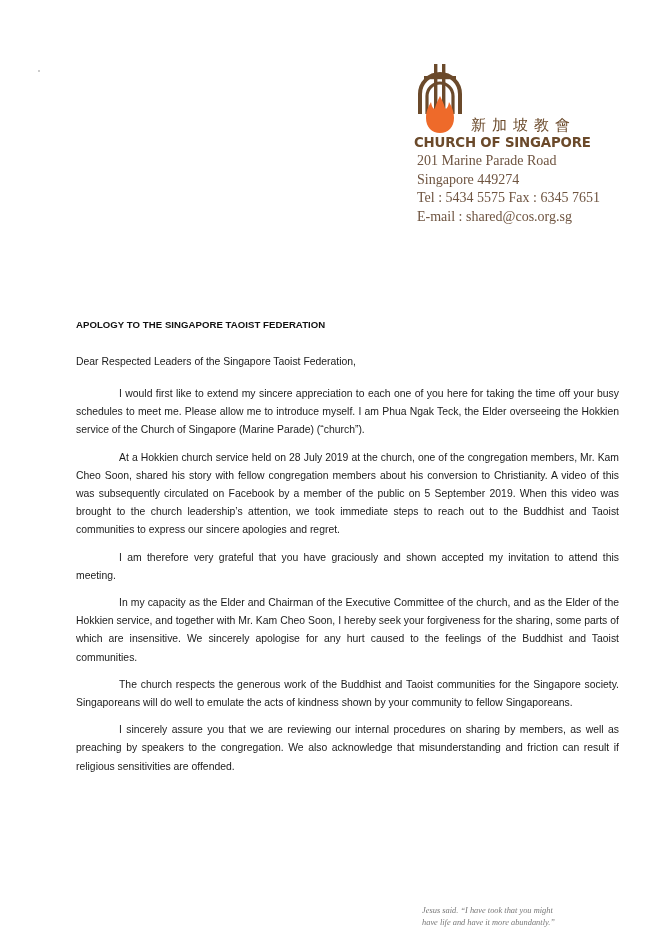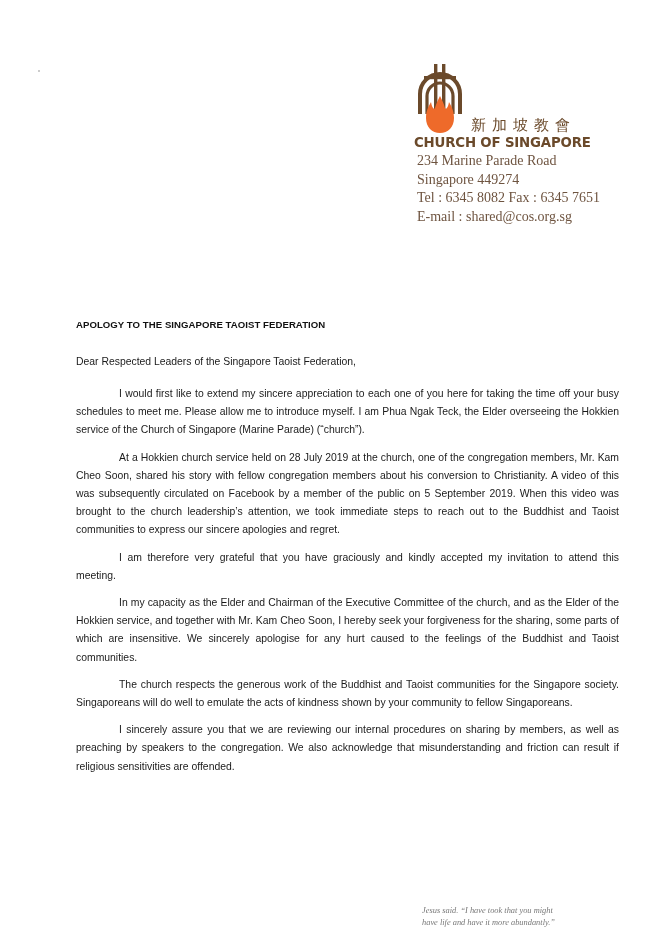--- a/index.html
+++ b/index.html
@@ -40,34 +40,34 @@
       <rect x="28" y="0" width="3.4" height="50" fill="#6b4a2b"></rect>
 
       <rect x="10" y="12" width="32" height="3.2" fill="#6b4a2b"></rect>
 
       <path d="M12 54 C12 46 15 42 17 38 C18 44 20 46 21 44 C22 40 24 36 26 32 C28 36 30 40 31 44 C32 46 34 44 35 38 C37 42 40 46 40 54 C40 63 34 69 26 69 C18 69 12 63 12 54 Z" fill="#ee6a2a"></path>
     </svg>
     <div class="chinese-name">新加坡教會</div>
   </div>
   <div class="org-name">CHURCH OF SINGAPORE</div>
   <div class="contact">
-    <div>234 Marine Parade Road</div>
+    <div>201 Marine Parade Road</div>
     <div>Singapore 449274</div>
-    <div>Tel : 6345 8082  Fax : 6345 7651</div>
+    <div>Tel : 5434 5575  Fax : 6345 7651</div>
     <div>E-mail : shared@cos.org.sg</div>
   </div>
 </div>
 
 <div class="title">APOLOGY TO THE SINGAPORE TAOIST FEDERATION</div>
 <div class="salutation">Dear Respected Leaders of the Singapore Taoist Federation,</div>
 
 <div class="body">
   <p class="para">I would first like to extend my sincere appreciation to each one of you here for taking the time off your busy schedules to meet me. Please allow me to introduce myself. I am Phua Ngak Teck, the Elder overseeing the Hokkien service of the Church of Singapore (Marine Parade) (“church”).</p>
   <p class="para">At a Hokkien church service held on 28 July 2019 at the church, one of the congregation members, Mr. Kam Cheo Soon, shared his story with fellow congregation members about his conversion to Christianity. A video of this was subsequently circulated on Facebook by a member of the public on 5 September 2019. When this video was brought to the church leadership’s attention, we took immediate steps to reach out to the Buddhist and Taoist communities to express our sincere apologies and regret.</p>
-  <p class="para">I am therefore very grateful that you have graciously and kindly accepted my invitation to attend this meeting.</p>
+  <p class="para">I am therefore very grateful that you have graciously and shown accepted my invitation to attend this meeting.</p>
   <p class="para">In my capacity as the Elder and Chairman of the Executive Committee of the church, and as the Elder of the Hokkien service, and together with Mr. Kam Cheo Soon, I hereby seek your forgiveness for the sharing, some parts of which are insensitive. We sincerely apologise for any hurt caused to the feelings of the Buddhist and Taoist communities.</p>
   <p class="para">The church respects the generous work of the Buddhist and Taoist communities for the Singapore society. Singaporeans will do well to emulate the acts of kindness shown by your community to fellow Singaporeans.</p>
   <p class="para">I sincerely assure you that we are reviewing our internal procedures on sharing by members, as well as preaching by speakers to the congregation. We also acknowledge that misunderstanding and friction can result if religious sensitivities are offended.</p>
 </div>
 
 <div class="footer-quote">
   <div>Jesus said. “I have took that you might</div>
   <div>have life and have it more abundantly.”</div>
 </div>
 

